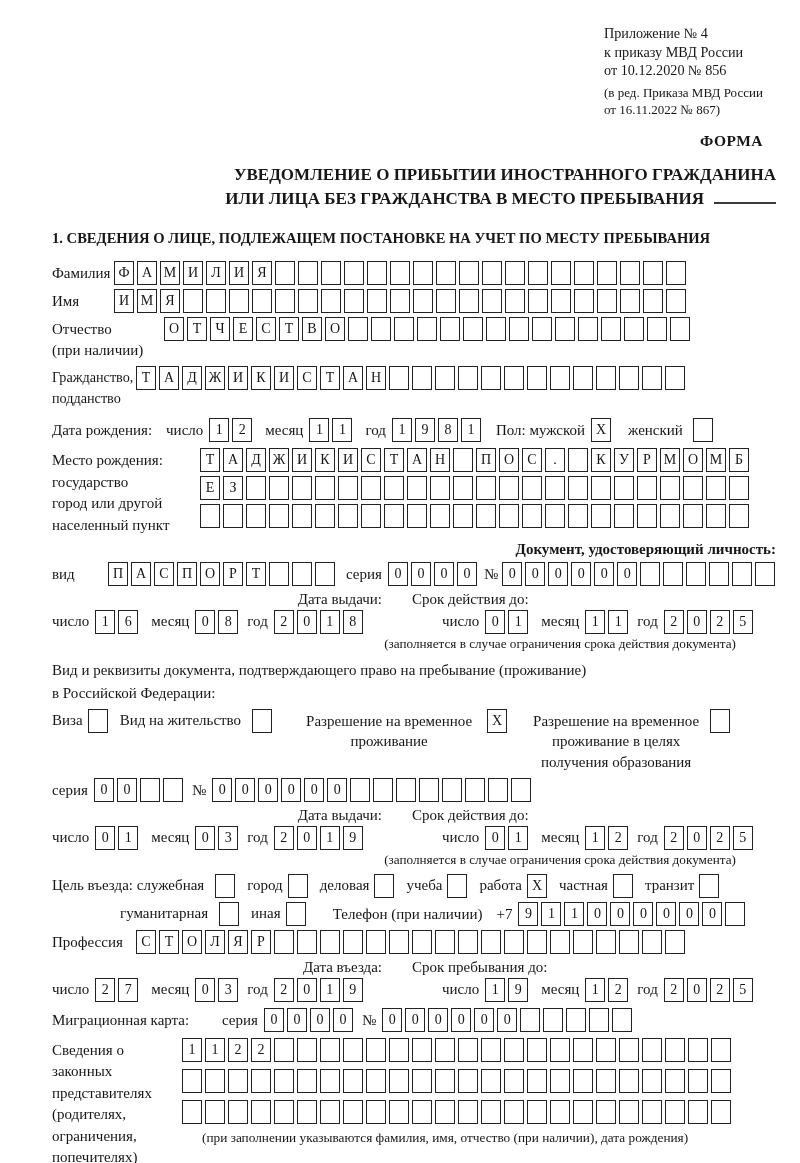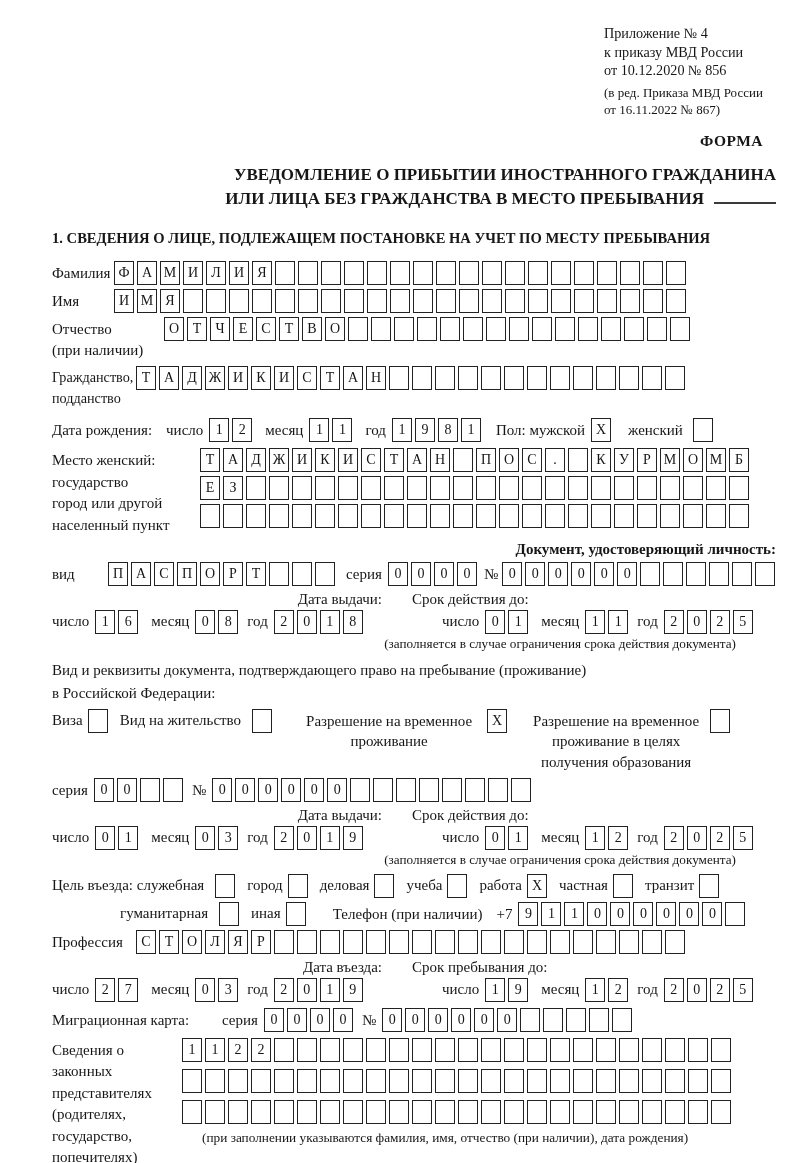--- a/index.html
+++ b/index.html
@@ -218,21 +218,21 @@
         <span class="cell">X</span>
       </span>
     <span class="lbl ml14">женский</span>
     <span class="cells ml10">
         <span class="cell"></span>
       </span>
   </div>
 
   <div class="row" style="margin-top:6px">
     <span class="lblcol lw148">
-      <div>Место женский:</div>
+      <div>Место рождения:</div>
       <div>государство</div>
       <div>город или другой</div>
       <div>населенный пункт</div>
     </span>
     <span>
       <div class="cells mb">
           <span class="cell">Т</span>
           <span class="cell">А</span>
           <span class="cell">Д</span>
           <span class="cell">Ж</span>
@@ -663,21 +663,21 @@
         <span class="cell"></span>
       </span>
   </div>
 
   <div class="row" style="margin-top:6px">
     <span class="lblcol lw130">
       <div>Сведения о</div>
       <div>законных</div>
       <div>представителях</div>
       <div>(родителях,</div>
-      <div>государство,</div>
+      <div>ограничения,</div>
       <div>попечителях)</div>
     </span>
     <span>
       <div class="cells" style="margin-bottom:7px">
           <span class="cell">1</span>
           <span class="cell">1</span>
           <span class="cell">2</span>
           <span class="cell">2</span>
           <span class="cell"></span>
           <span class="cell"></span>

